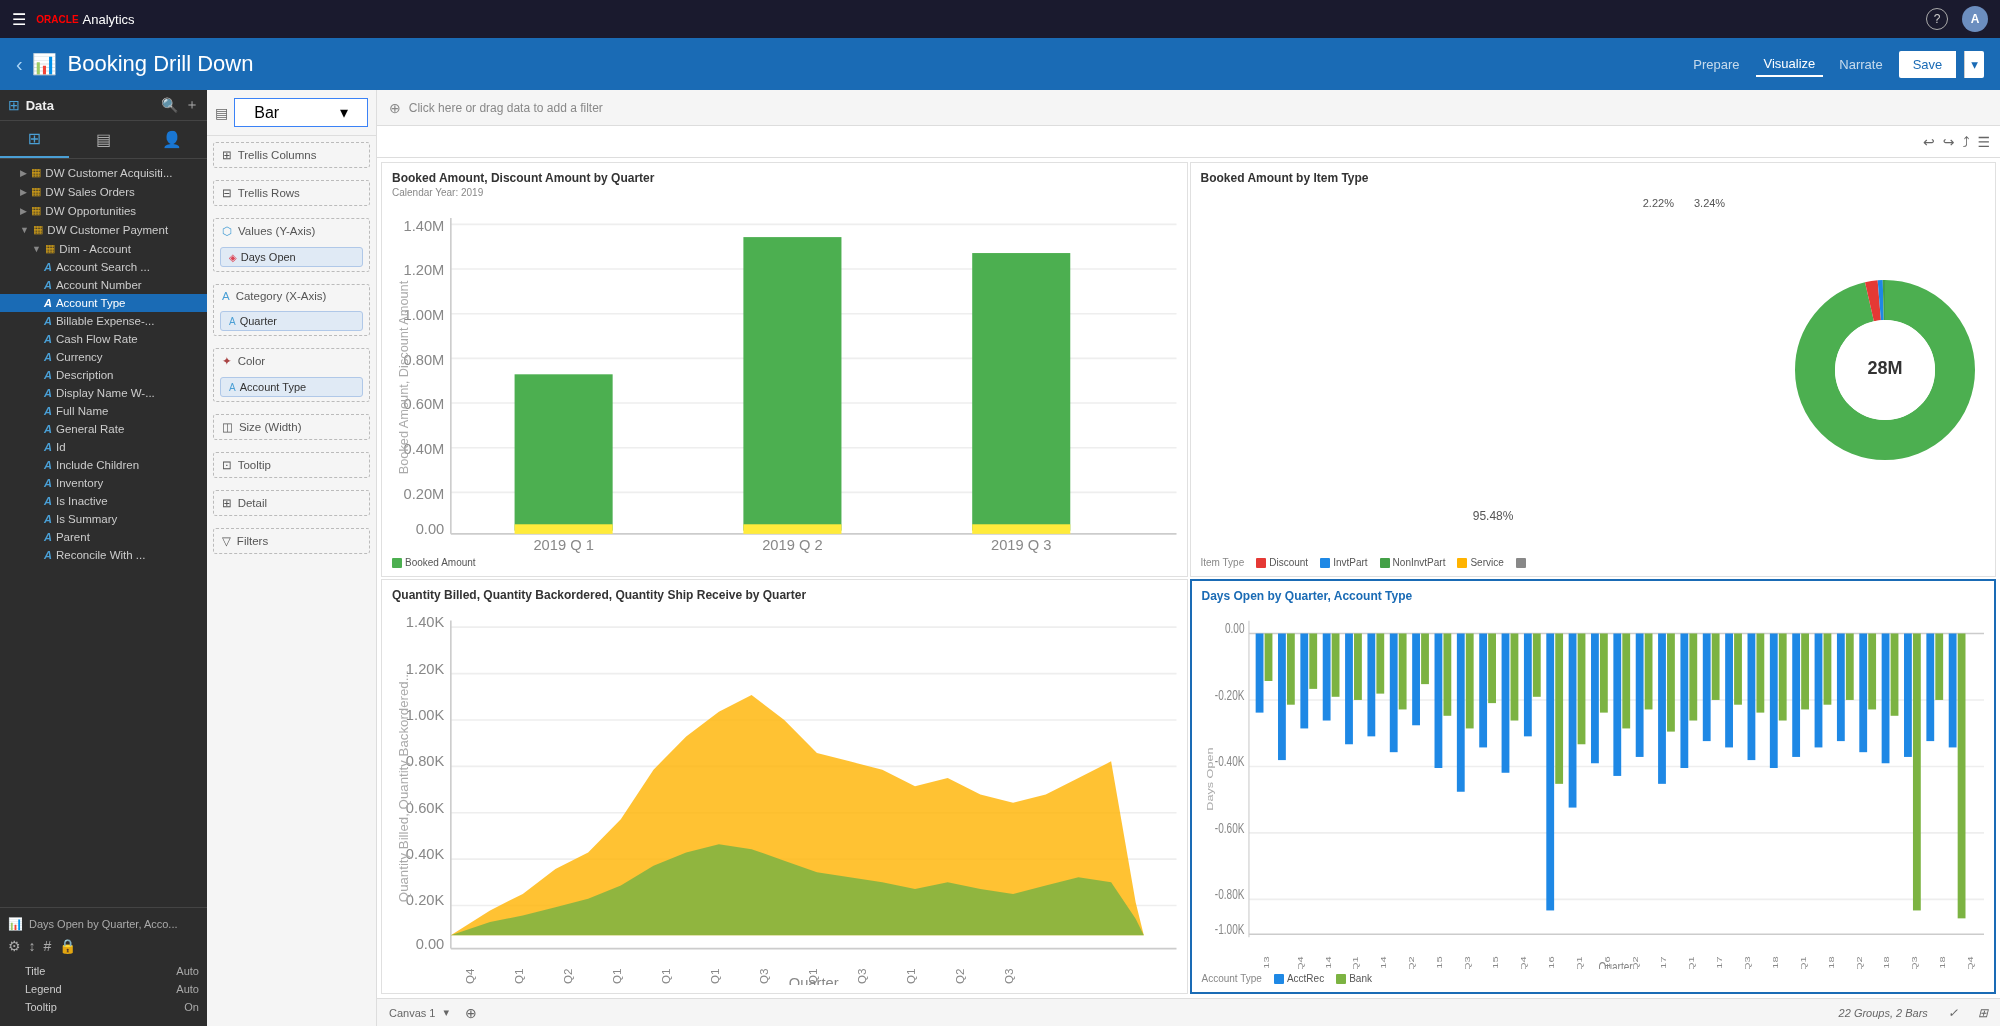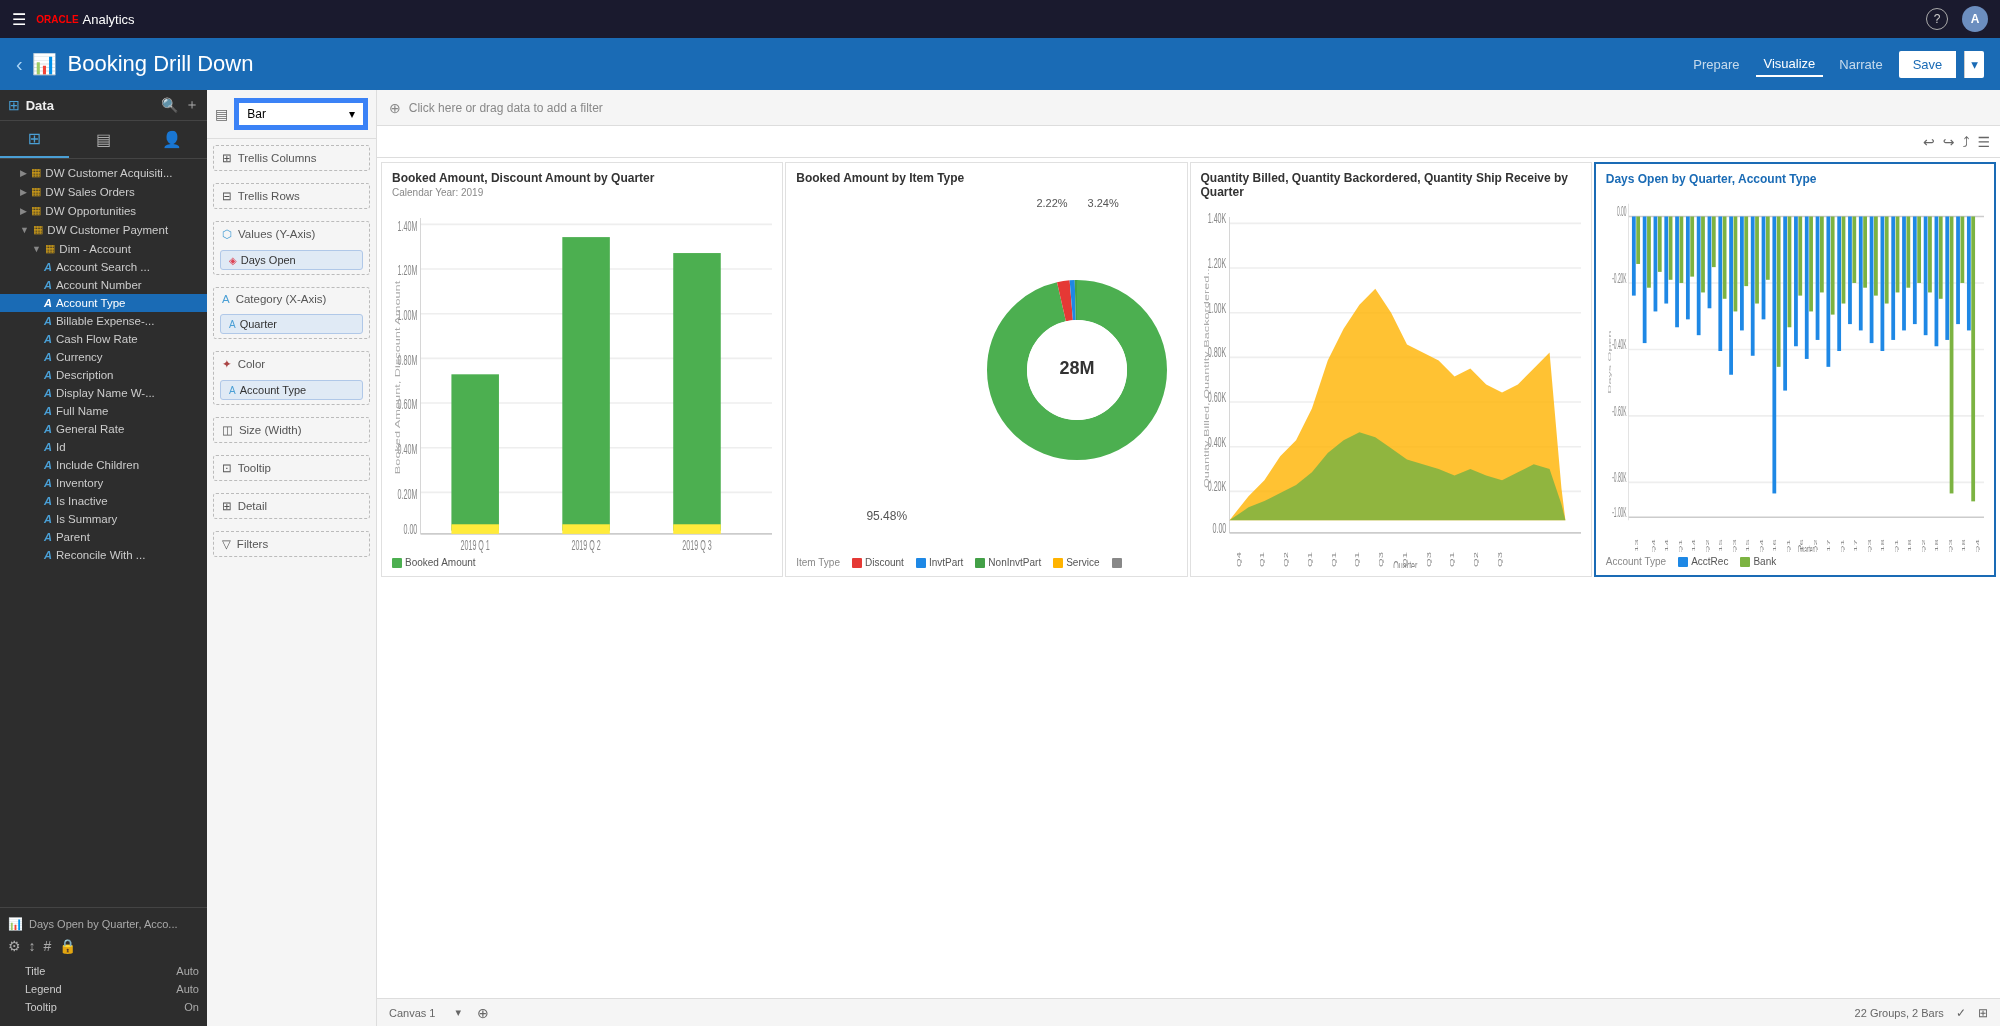--- a/index.html
+++ b/index.html
@@ -133,22 +133,22 @@
       display: flex;
       flex-direction: column;
       flex-shrink: 0;
     }
     .props-chart-type {
       padding: 8px;
       border-bottom: 1px solid #ddd;
       display: flex; align-items: center; gap: 6px;
     }
     .chart-type-select {
-      flex: 1; background: white; border: 5px solid #3b82f6;
-      padding: 4px 8px; font-size: 12px; cursor: pointer;
+      flex: 1; background: white; border: 1px solid #3b82f6;
+      padding: 4px 19px; font-size: 16px; cursor: pointer;
       display: flex; align-items: center; justify-content: space-between;
     }
     .props-section {
       border: 1px dashed #bbb; margin: 6px; border-radius: 3px;
     }
     .props-section-header {
       padding: 5px 8px; font-size: 11.5px; color: #555;
       display: flex; align-items: center; gap: 6px;
       cursor: pointer;
     }
@@ -185,21 +185,21 @@
       display: flex;
       align-items: center;
       padding: 0 10px;
       gap: 8px;
       justify-content: flex-end;
     }
     .toolbar-icon { color: #666; font-size: 14px; cursor: pointer; }
     .charts-grid {
       flex: 1;
       display: grid;
-      grid-template-columns: 1fr 1fr 1fr 1fr;
+      grid-template-columns: 1fr 1fr;
       grid-template-rows: 1fr 1fr;
       gap: 2px;
       padding: 4px;
       overflow: hidden;
     }
 
     
     .chart-panel {
       background: white;
       border: 1px solid #e0e0e0;
@@ -230,24 +230,24 @@
       background: #f5f5f5;
       border-top: 1px solid #ddd;
       display: flex;
       align-items: center;
       padding: 0 12px;
       font-size: 11px;
       color: #666;
       gap: 16px;
     }
     .canvas-selector {
-      display: flex; align-items: center; gap: 20px; cursor: pointer; text-align: right;
+      display: flex; align-items: center; gap: 8px; cursor: pointer; text-align: right;
     }
     .add-canvas { color: #666; cursor: pointer; font-size: 14px; }
-    .status-right { margin-left: auto; display: flex; align-items: center; gap: 12px; }
+    .status-right { margin-left: auto; display: flex; align-items: center; gap: 20px; font-style: italic; }
     .status-icon { color: #666; font-size: 12px; cursor: pointer; }
   </style>
 </head>
 <body>
 
 <div class="top-nav">
   <span class="hamburger">☰</span>
   <div class="oracle-logo">
     <span class="oracle-text">ORACLE</span>
     <span class="analytics-text">Analytics</span>

